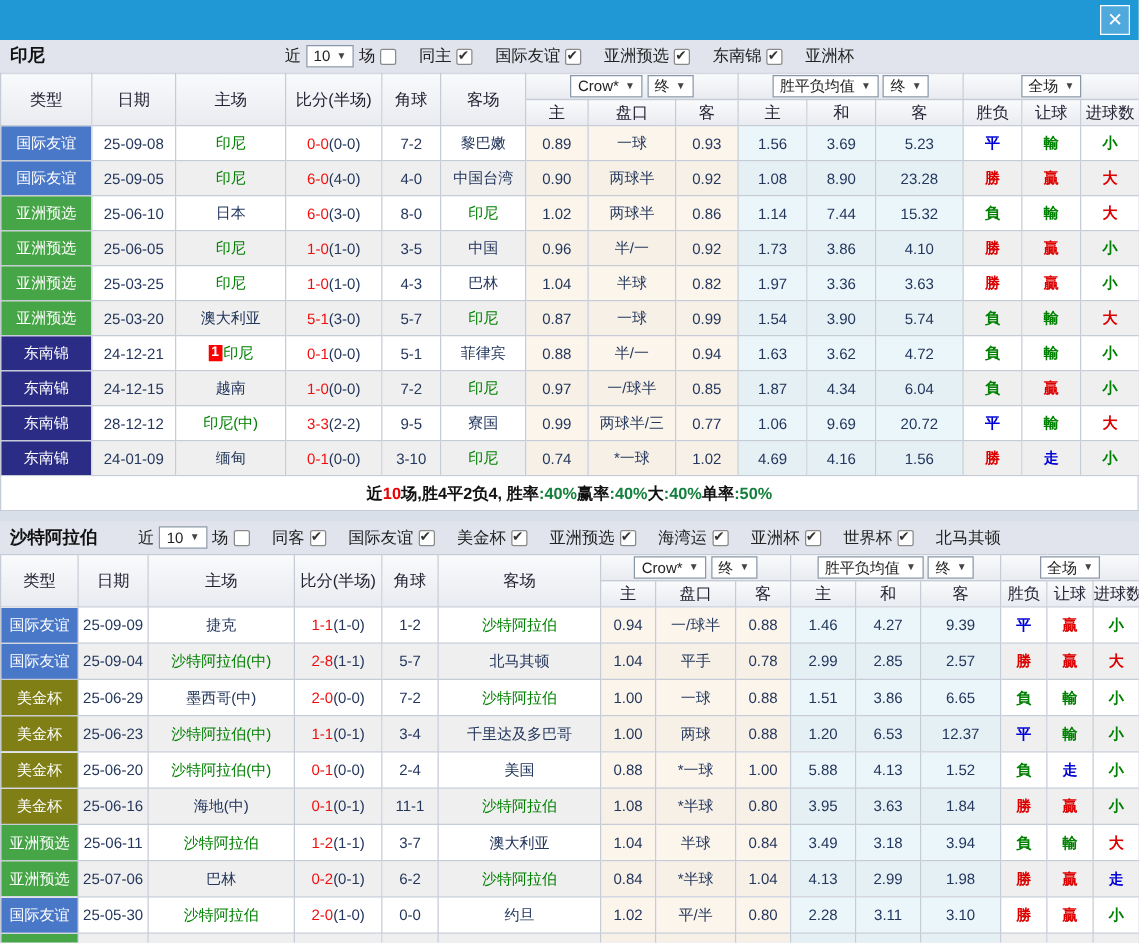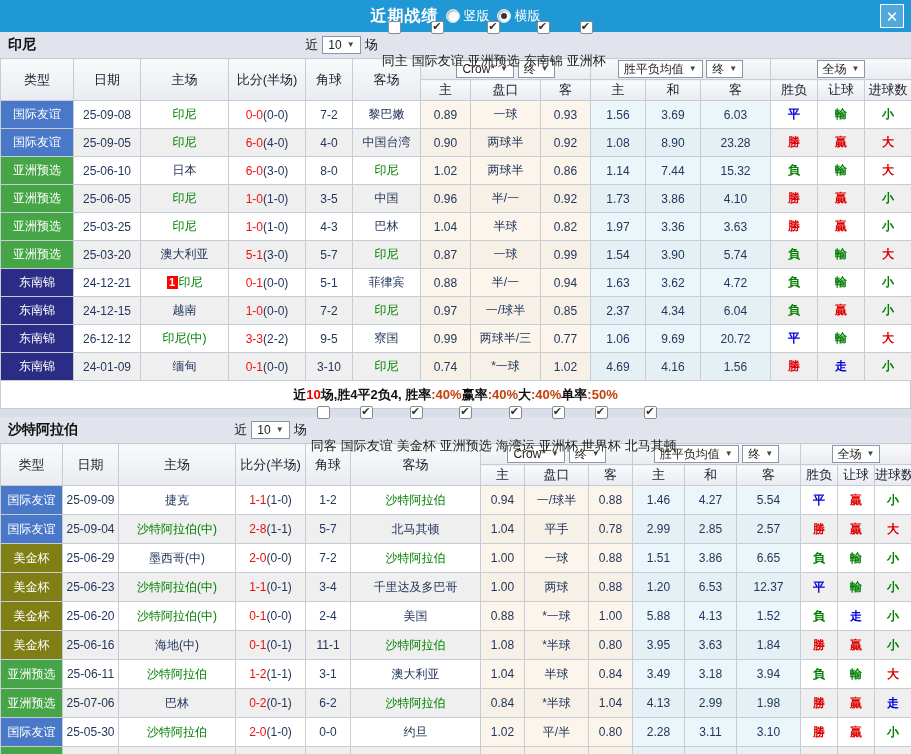--- a/index.html
+++ b/index.html
@@ -15,59 +15,48 @@
          box-shadow:inset 1px 1px 2px rgba(0,0,0,.35);display:inline-block;position:relative;}
   .radio.checked::after{content:"";position:absolute;left:3px;top:3px;width:6px;height:6px;border-radius:50%;background:#333;}
   .close-btn{position:absolute;right:7px;top:4px;width:24px;height:24px;background:#4fa9dd;border:1px solid #fff;
              color:#fff;font-size:15px;line-height:21px;text-align:center;cursor:pointer;padding:0;}
   .filterbar{height:26px;background:#e1e4ed;display:flex;align-items:center;position:relative;font-size:13px;color:#222;}
   .team-name{position:absolute;left:8px;font-weight:bold;font-size:14px;color:#111;}
   .filter-center{flex:1;display:flex;justify-content:center;align-items:center;gap:4px;}
   .select-box{display:inline-flex;align-items:center;gap:5px;background:#fff;border:1px solid #8a97a8;
               padding:1px 5px;font-size:12px;color:#222;cursor:pointer;line-height:14px;}
   .select-box .arrow{font-size:8px;color:#444;}
-  .cb{display:inline-flex;align-items:center;gap:18px;cursor:pointer;flex-direction:column;}
+  .cb{display:inline-flex;align-items:center;gap:18px;cursor:pointer;}
   .checkbox{width:13px;height:13px;background:#fff;border:1px solid #8a8a8a;border-radius:2px;
             display:inline-block;position:relative;box-sizing:border-box;}
   .checkbox.checked::after{content:"✔";position:absolute;left:0;top:-2px;font-size:11px;color:#333;}
   table{border-collapse:collapse;table-layout:fixed;width:911px;background:#fff;}
   th,td{border:1px solid #c6ccd6;text-align:center;overflow:hidden;white-space:nowrap;padding:0;}
   thead th{background:linear-gradient(#f9fafc,#e9ebf0);font-weight:normal;font-size:13px;color:#223;height:20px;}
   tbody td{font-size:12px;height:27px;color:#23365c;}
   .sec2 tbody td{height:28px;}
   tr.even td{background:#efefef;}
   td.cream{background:#fbf5eb;} tr.even td.cream{background:#f6f0e6;}
   td.lblue{background:#ebf6fb;margin-left:32px;} tr.even td.lblue{background:#e5f0f5;}
   .t-green{color:#008000;} .t-red{color:#dd0000;} .t-blue{color:#0000d8;}
   .res{font-weight:bold;}
   .score-ft{color:#f20d0d;}
   td.badge{color:#fff;font-size:12px;}
   .card{display:inline-block;background:#f00;color:#fff;font-weight:bold;width:11px;height:13px;
         line-height:13px;font-size:11px;margin-right:1px;vertical-align:middle;}
   .summary{height:28px;background:#fff;border:1px solid #c6ccd6;border-top:none;display:flex;
            align-items:center;justify-content:center;font-size:13px;font-weight:bold;color:#111;box-sizing:border-box;}
-  .summary .red{color:#e80000;} .summary .blue{color:#c2410c;}
+  .summary .red{color:#e80000;} .summary .blue{color:#15803d;}
   .gap{height:8px;}
 </style>
 </head>
 <body>
 
 <div class="modal">
   <header class="titlebar">
-    <div class="title-center">
-      <span class="title">近期战绩</span>
-      <label class="radio-opt">
-        <span class="radio"></span>
-        <span>竖版</span>
-      </label>
-      <label class="radio-opt">
-        <span class="radio checked"></span>
-        <span>横版</span>
-      </label>
-    </div>
     <button class="close-btn">
       <span>✕</span>
     </button>
   </header>
   <div id="sections">
       <div class="section">
         <div class="filterbar">
           <span class="team-name">印尼</span>
           <div class="filter-center">
             <span>近</span>
@@ -161,21 +150,21 @@
               <td>25-09-08</td>
               <td><span class="t-green">印尼</span></td>
               <td><span class="score-ft">0-0</span><span>(0-0)</span></td>
               <td>7-2</td>
               <td><span>黎巴嫩</span></td>
               <td class="cream">0.89</td>
               <td class="cream">一球</td>
               <td class="cream">0.93</td>
               <td class="lblue">1.56</td>
               <td class="lblue">3.69</td>
-              <td class="lblue">6.03</td>
+              <td class="lblue">5.23</td>
               <td class="res t-blue">平</td>
               <td class="res t-green">輸</td>
               <td class="res t-green">小</td>
             </tr>
             <tr class="even">
               <td class="badge" style="background: rgb(74, 120, 200);">国际友谊</td>
               <td>25-09-05</td>
               <td><span class="t-green">印尼</span></td>
               <td><span class="score-ft">6-0</span><span>(4-0)</span></td>
               <td>4-0</td>
@@ -278,30 +267,30 @@
             <tr class="even">
               <td class="badge" style="background: rgb(43, 44, 134);">东南锦</td>
               <td>24-12-15</td>
               <td><span>越南</span></td>
               <td><span class="score-ft">1-0</span><span>(0-0)</span></td>
               <td>7-2</td>
               <td><span class="t-green">印尼</span></td>
               <td class="cream">0.97</td>
               <td class="cream">一/球半</td>
               <td class="cream">0.85</td>
-              <td class="lblue">2.37</td>
+              <td class="lblue">1.87</td>
               <td class="lblue">4.34</td>
               <td class="lblue">6.04</td>
               <td class="res t-green">負</td>
               <td class="res t-red">贏</td>
               <td class="res t-green">小</td>
             </tr>
             <tr>
               <td class="badge" style="background: rgb(43, 44, 134);">东南锦</td>
-              <td>26-12-12</td>
+              <td>28-12-12</td>
               <td><span class="t-green">印尼(中)</span></td>
               <td><span class="score-ft">3-3</span><span>(2-2)</span></td>
               <td>9-5</td>
               <td><span>寮国</span></td>
               <td class="cream">0.99</td>
               <td class="cream">两球半/三</td>
               <td class="cream">0.77</td>
               <td class="lblue">1.06</td>
               <td class="lblue">9.69</td>
               <td class="lblue">20.72</td>
@@ -449,21 +438,21 @@
               <td>25-09-09</td>
               <td><span>捷克</span></td>
               <td><span class="score-ft">1-1</span><span>(1-0)</span></td>
               <td>1-2</td>
               <td><span class="t-green">沙特阿拉伯</span></td>
               <td class="cream">0.94</td>
               <td class="cream">一/球半</td>
               <td class="cream">0.88</td>
               <td class="lblue">1.46</td>
               <td class="lblue">4.27</td>
-              <td class="lblue">5.54</td>
+              <td class="lblue">9.39</td>
               <td class="res t-blue">平</td>
               <td class="res t-red">贏</td>
               <td class="res t-green">小</td>
             </tr>
             <tr class="even">
               <td class="badge" style="background: rgb(74, 120, 200);">国际友谊</td>
               <td>25-09-04</td>
               <td><span class="t-green">沙特阿拉伯(中)</span></td>
               <td><span class="score-ft">2-8</span><span>(1-1)</span></td>
               <td>5-7</td>
@@ -544,21 +533,21 @@
               <td class="lblue">1.84</td>
               <td class="res t-red">勝</td>
               <td class="res t-red">贏</td>
               <td class="res t-green">小</td>
             </tr>
             <tr>
               <td class="badge" style="background: rgb(70, 165, 70);">亚洲预选</td>
               <td>25-06-11</td>
               <td><span class="t-green">沙特阿拉伯</span></td>
               <td><span class="score-ft">1-2</span><span>(1-1)</span></td>
-              <td>3-1</td>
+              <td>3-7</td>
               <td><span>澳大利亚</span></td>
               <td class="cream">1.04</td>
               <td class="cream">半球</td>
               <td class="cream">0.84</td>
               <td class="lblue">3.49</td>
               <td class="lblue">3.18</td>
               <td class="lblue">3.94</td>
               <td class="res t-green">負</td>
               <td class="res t-green">輸</td>
               <td class="res t-red">大</td>

